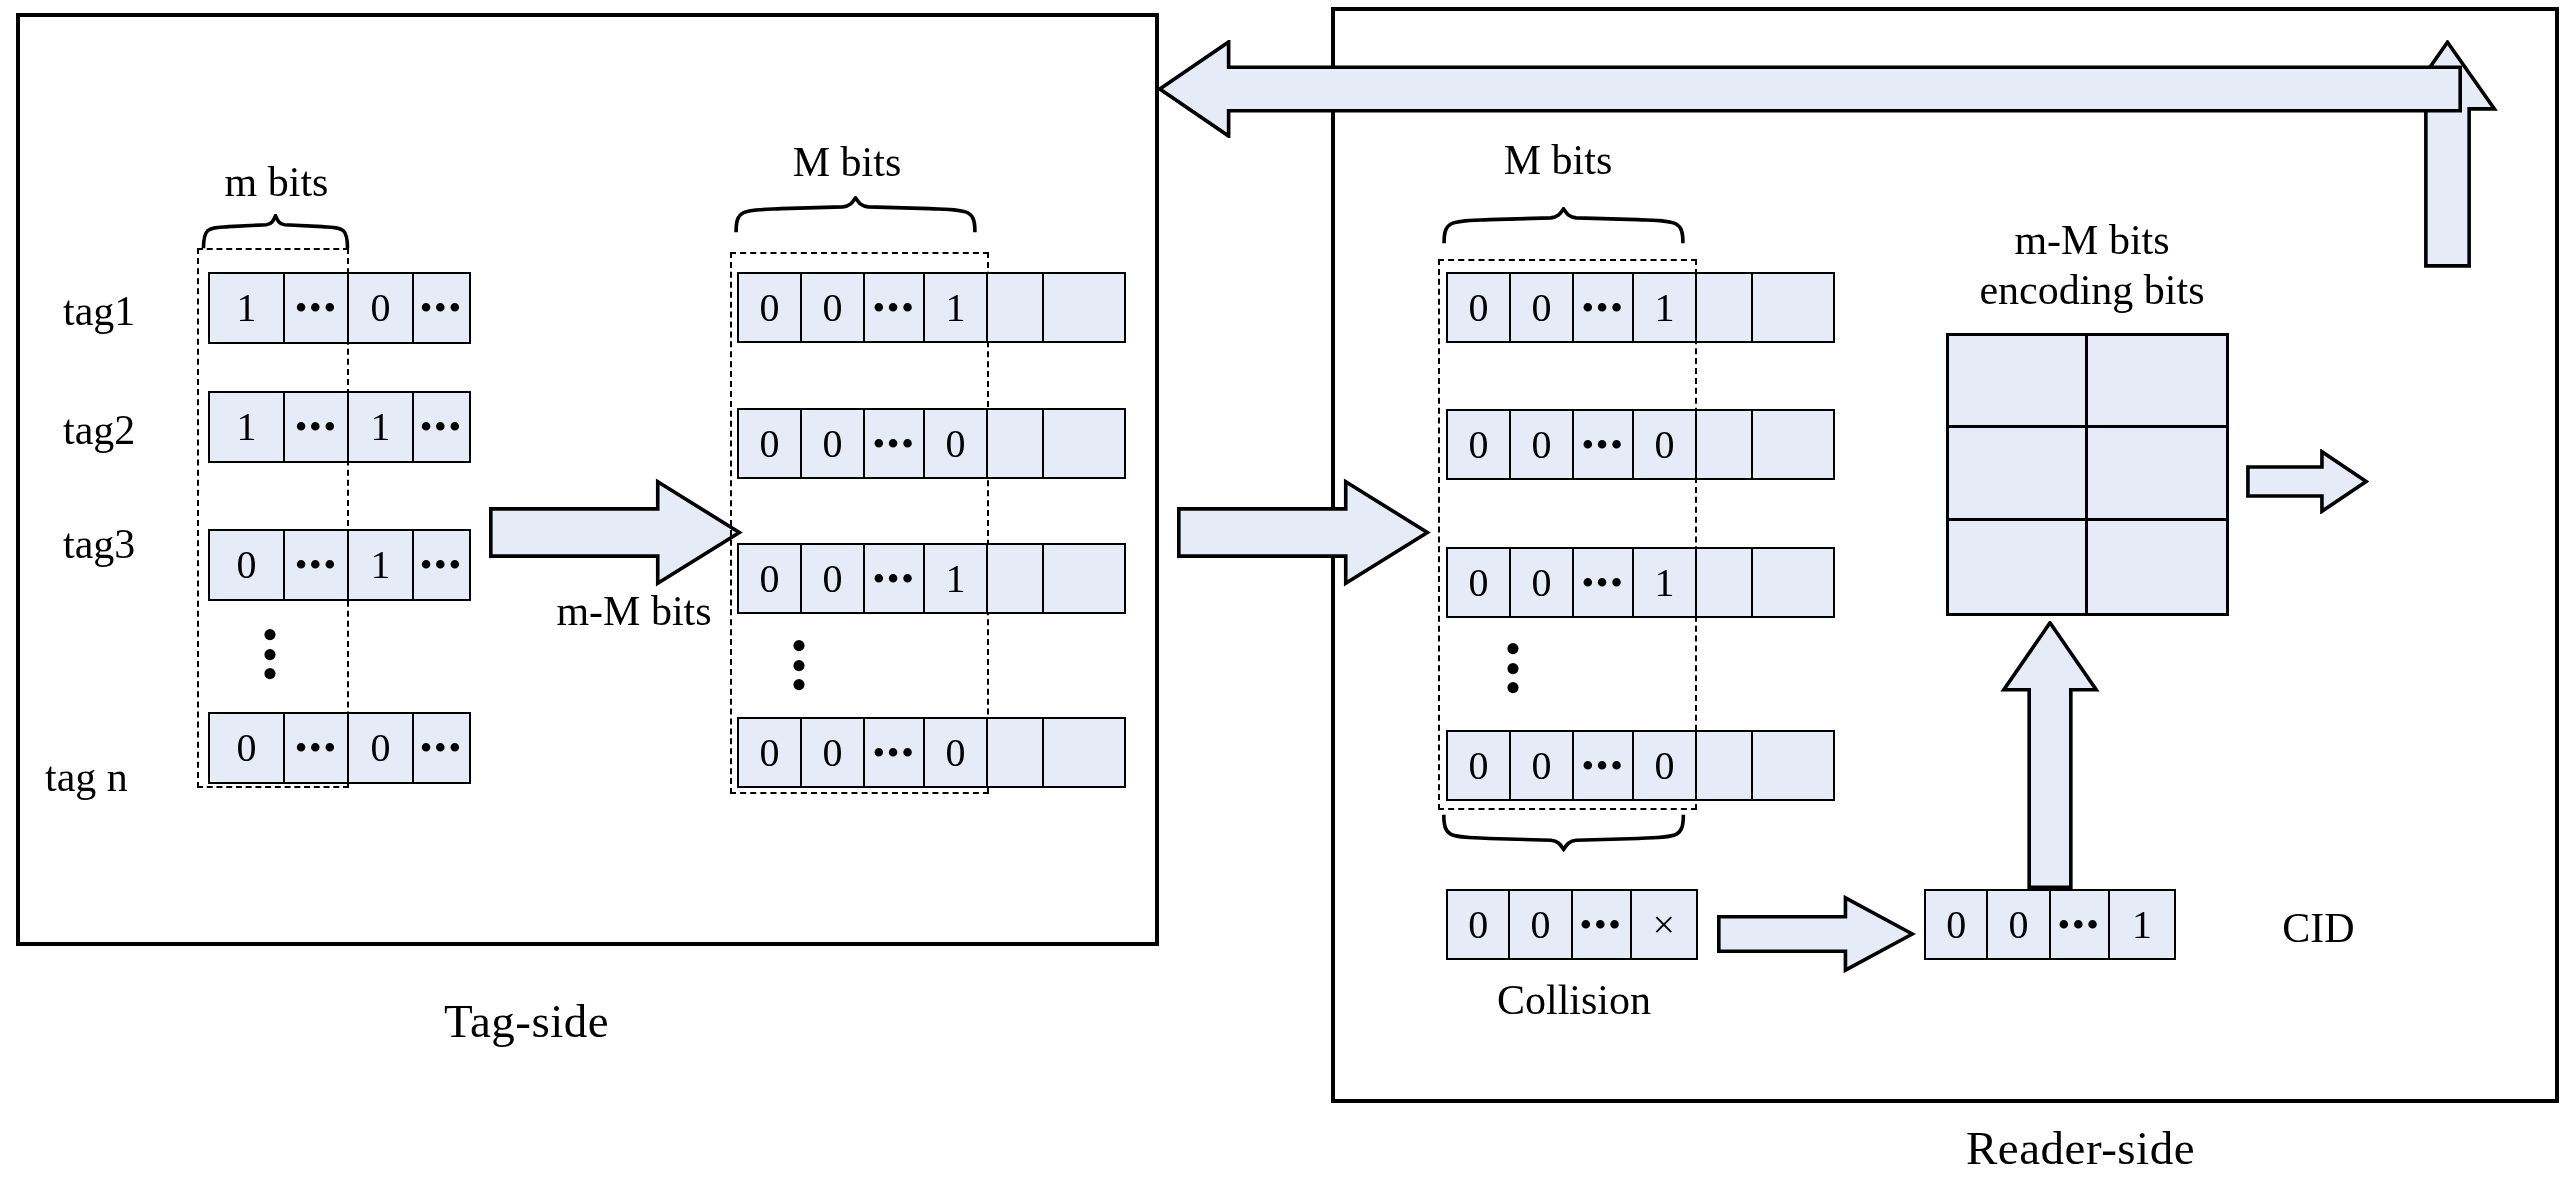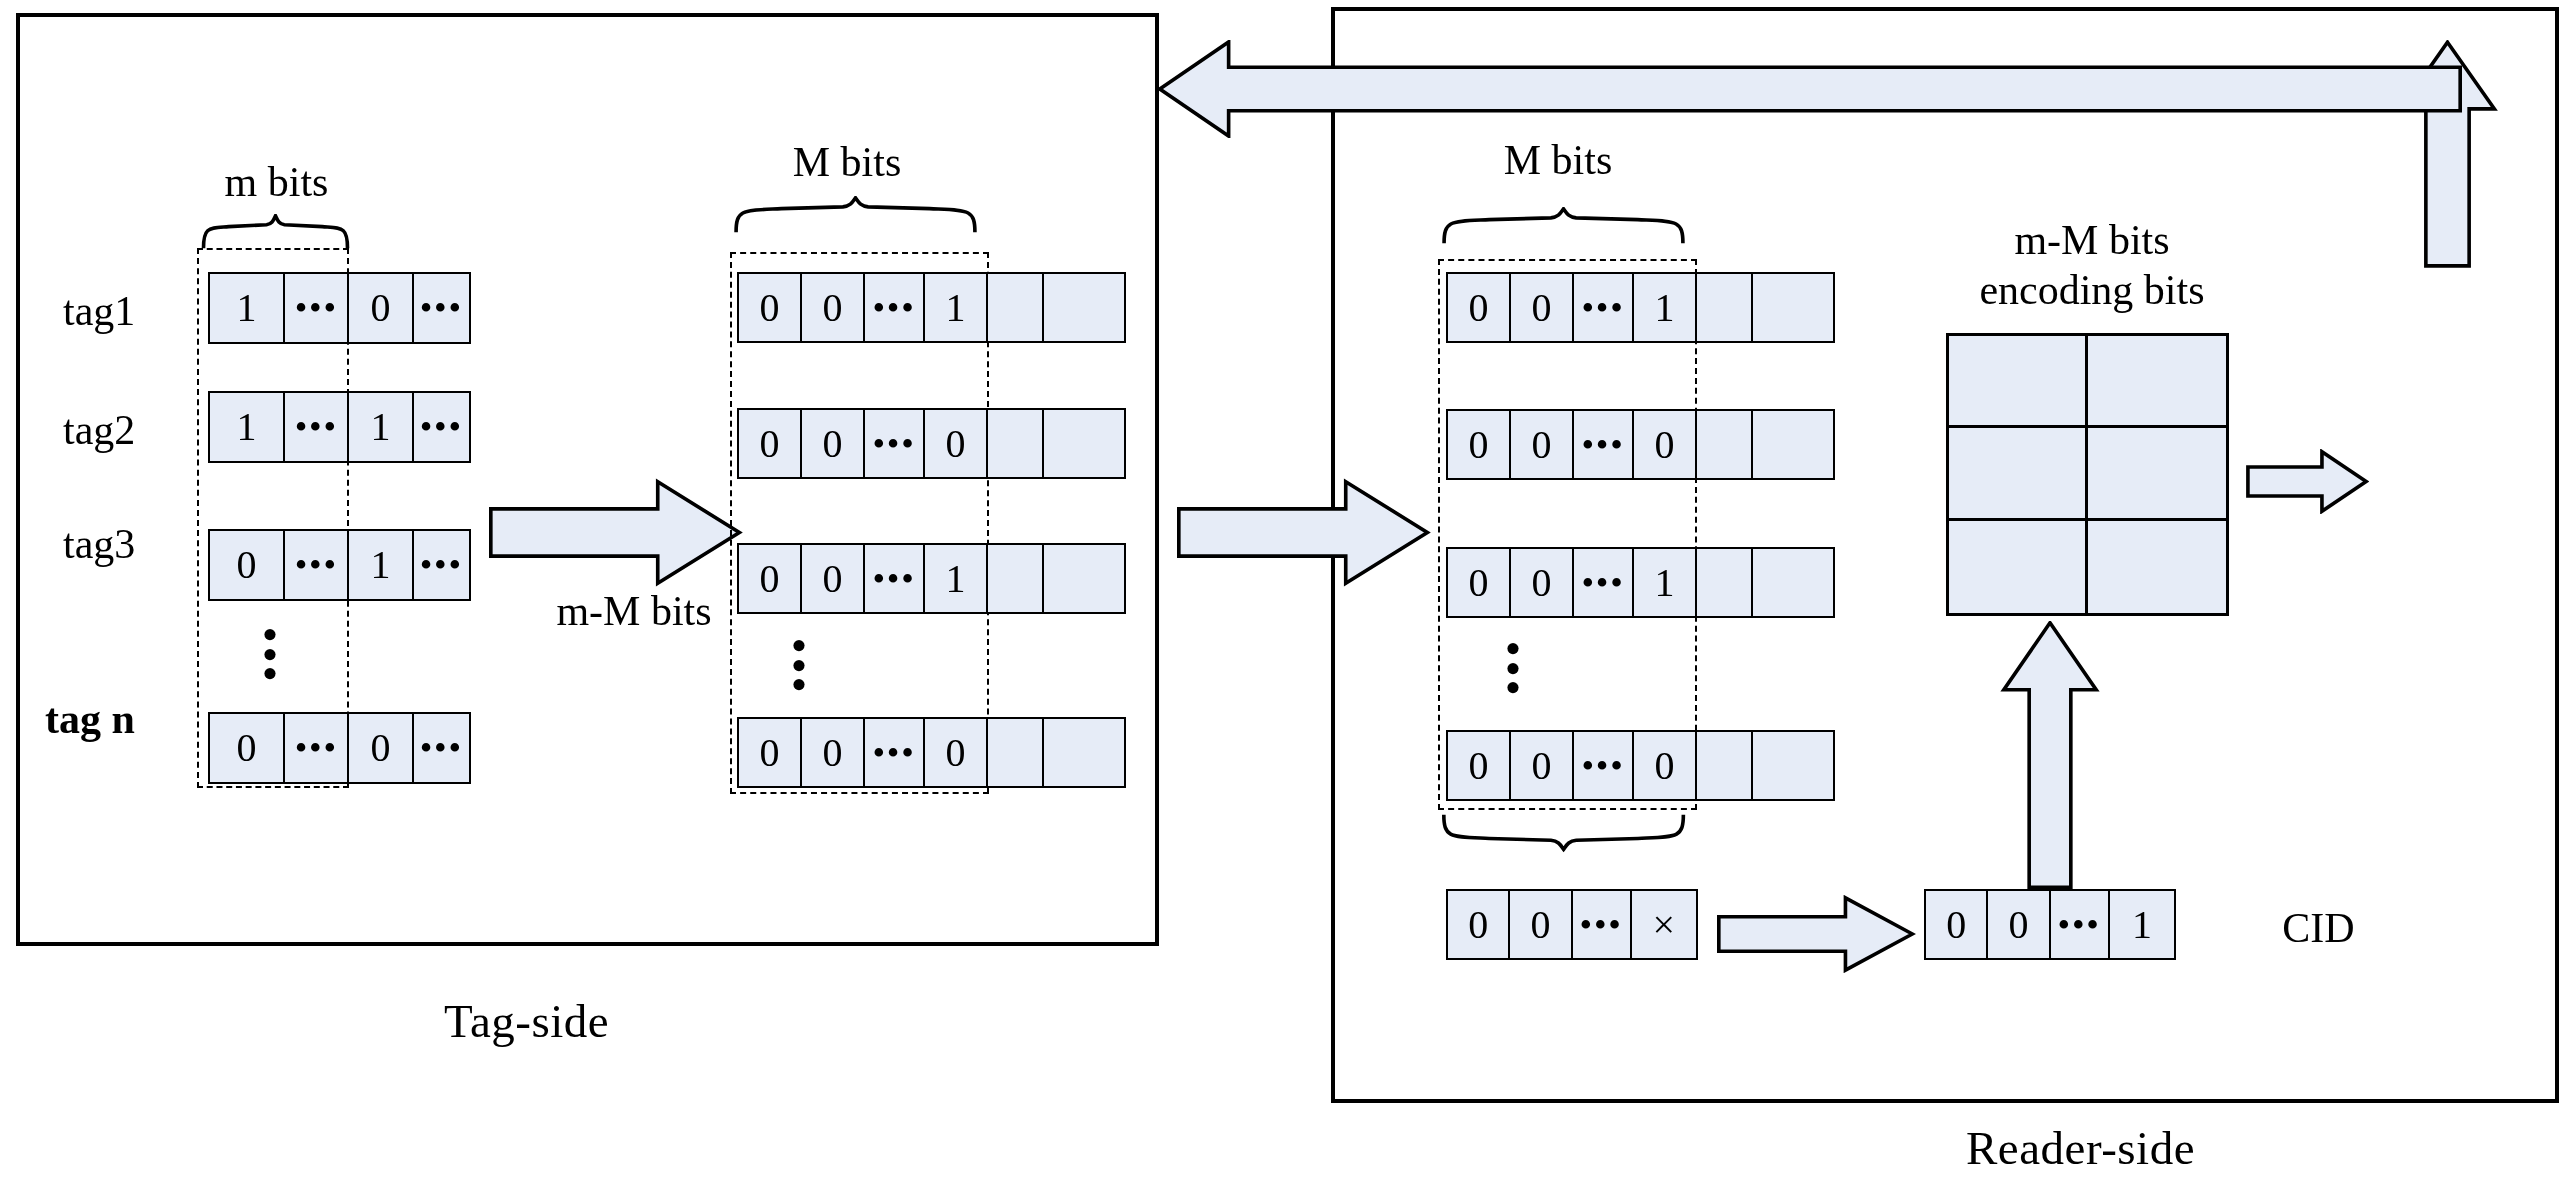--- a/index.html
+++ b/index.html
@@ -185,21 +185,21 @@
     <div class="bitcell" style="width:65px;">1</div>
     <div class="bitcell dots" style="width:56px;">•••</div>
   </div>
 
   <div class="vdots" style="left:252px; top:625px;">
     <span>•</span>
       <span>•</span>
       <span>•</span>
   </div>
 
-  <div class="rowlabel" style="left:45px; top:698px; width:136px;font-weight:bold;">tag n</div>
+  <div class="rowlabel" style="left:45px; top:756px; width:136px;">tag n</div>
   <div class="bitrow" style="left:208px; top:712px; width:263px; height:72px;">
     <div class="bitcell" style="width:76px;">0</div>
     <div class="bitcell dots" style="width:65px;">•••</div>
     <div class="bitcell" style="width:65px;">0</div>
     <div class="bitcell dots" style="width:56px;">•••</div>
   </div>
 
   <svg class="arrow" style="left:489px; top:478px;" width="254" height="109" viewBox="0 0 280 120">
     <polygon points="2,34 186,34 186,4 276,60 186,116 186,86 2,86" fill="#e6ecf7" stroke="#000" stroke-width="4"></polygon>
   </svg>
@@ -318,20 +318,21 @@
   </svg>
 
   <div class="bitrow" style="left:1446px; top:889px; width:252px; height:71px;">
     <div class="bitcell" style="width:63px;">0</div>
     <div class="bitcell" style="width:63px;">0</div>
     <div class="bitcell dots" style="width:60px;">•••</div>
     <div class="bitcell" style="width:65px;">×</div>
   </div>
 
   <div class="label two-line" style="left:1438px; top:976px; width:272px;">
+    <div>Collision</div>
   </div>
 
   <svg class="arrow" style="left:1717px; top:895px;" width="199" height="78" viewBox="0 0 220 86">
     <polygon points="2,24 142,24 142,3 216,43 142,83 142,62 2,62" fill="#e6ecf7" stroke="#000" stroke-width="4"></polygon>
   </svg>
 
   <div class="bitrow" style="left:1924px; top:889px; width:252px; height:71px;">
     <div class="bitcell" style="width:63px;">0</div>
     <div class="bitcell" style="width:63px;">0</div>
     <div class="bitcell dots" style="width:60px;">•••</div>

